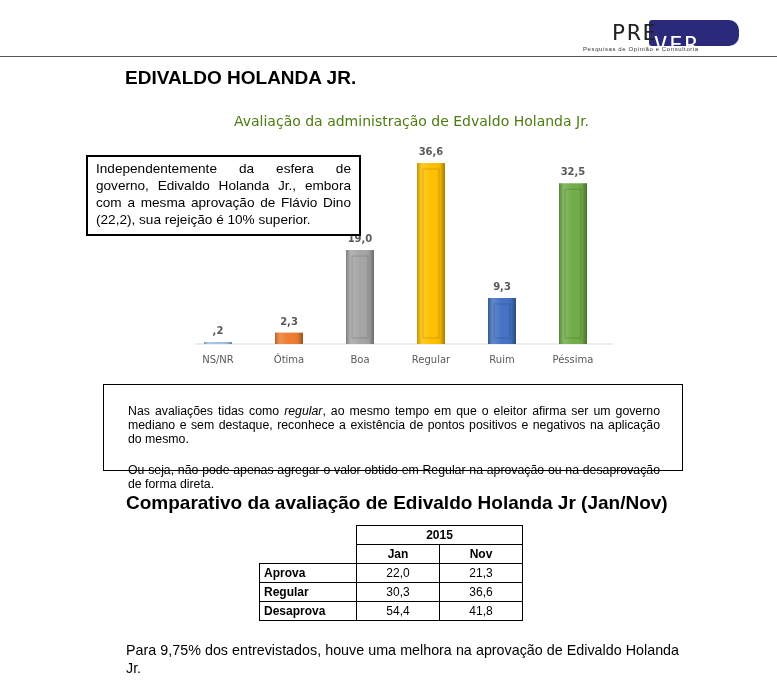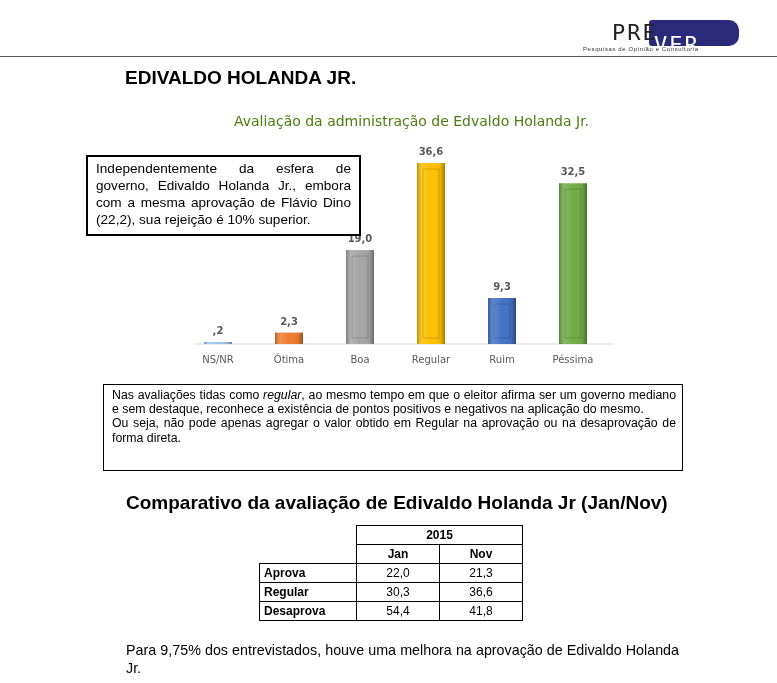--- a/index.html
+++ b/index.html
@@ -9,21 +9,21 @@
   .logo .pre{position:absolute;left:0;top:0;font-family:"DejaVu Sans Mono",monospace;font-size:22px;letter-spacing:2px;color:#222;line-height:26px;}
   .logo .box{position:absolute;left:37px;top:0;width:90px;height:26px;background:#2b2a7a;border-radius:3px 10px 10px 3px;}
   .logo .ver{position:absolute;left:42px;top:12px;font-family:"DejaVu Sans Mono",monospace;font-size:22px;letter-spacing:2px;color:#fff;line-height:26px;}
   .logo-sub{position:absolute;left:583px;top:46px;font-size:6px;color:#333;letter-spacing:0.6px;white-space:nowrap;}
   .page-title{position:absolute;left:125px;top:67px;font-size:19px;font-weight:bold;}
   .chart-title{position:absolute;left:0;width:777px;top:113px;text-align:center;font-family:"DejaVu Sans",sans-serif;font-size:14px;color:#4d7c0f;}
   .chart-title span{position:relative;left:23px;}
   svg.chart{position:absolute;left:0;top:0;}
   .note1{position:absolute;left:86px;top:147px;width:255px;height:74px;border:2px solid #000;padding:3px 8px 0 8px;font-size:13.6px;line-height:17px;text-align:justify;margin-top:8px;}
   .note2{position:absolute;left:103px;top:384px;width:564px;height:82px;border:1px solid #000;padding:3px 6px 0 8px;font-size:12.3px;line-height:14.2px;text-align:justify;}
-  .note2 p{margin:0;}
+  .note2 p{margin:16px;}
   .cmp-title{position:absolute;left:126px;top:492px;font-size:19px;font-weight:bold;}
   table.cmp{position:absolute;left:259px;top:525px;border-collapse:collapse;font-size:12px;}
   table.cmp td{border:1px solid #000;height:18px;padding:0 4px;}
   table.cmp td.empty{border:none;}
   table.cmp td.lbl{font-weight:bold;width:88px;text-align:left;margin-left:16px;}
   table.cmp td.val{width:74px;text-align:center;}
   table.cmp td.hd{text-align:center;font-weight:bold;margin-left:40px;}
   .footer{position:absolute;left:126px;top:641px;width:553px;font-size:14.3px;line-height:18px;text-align:justify;}
 </style>
 </head>

